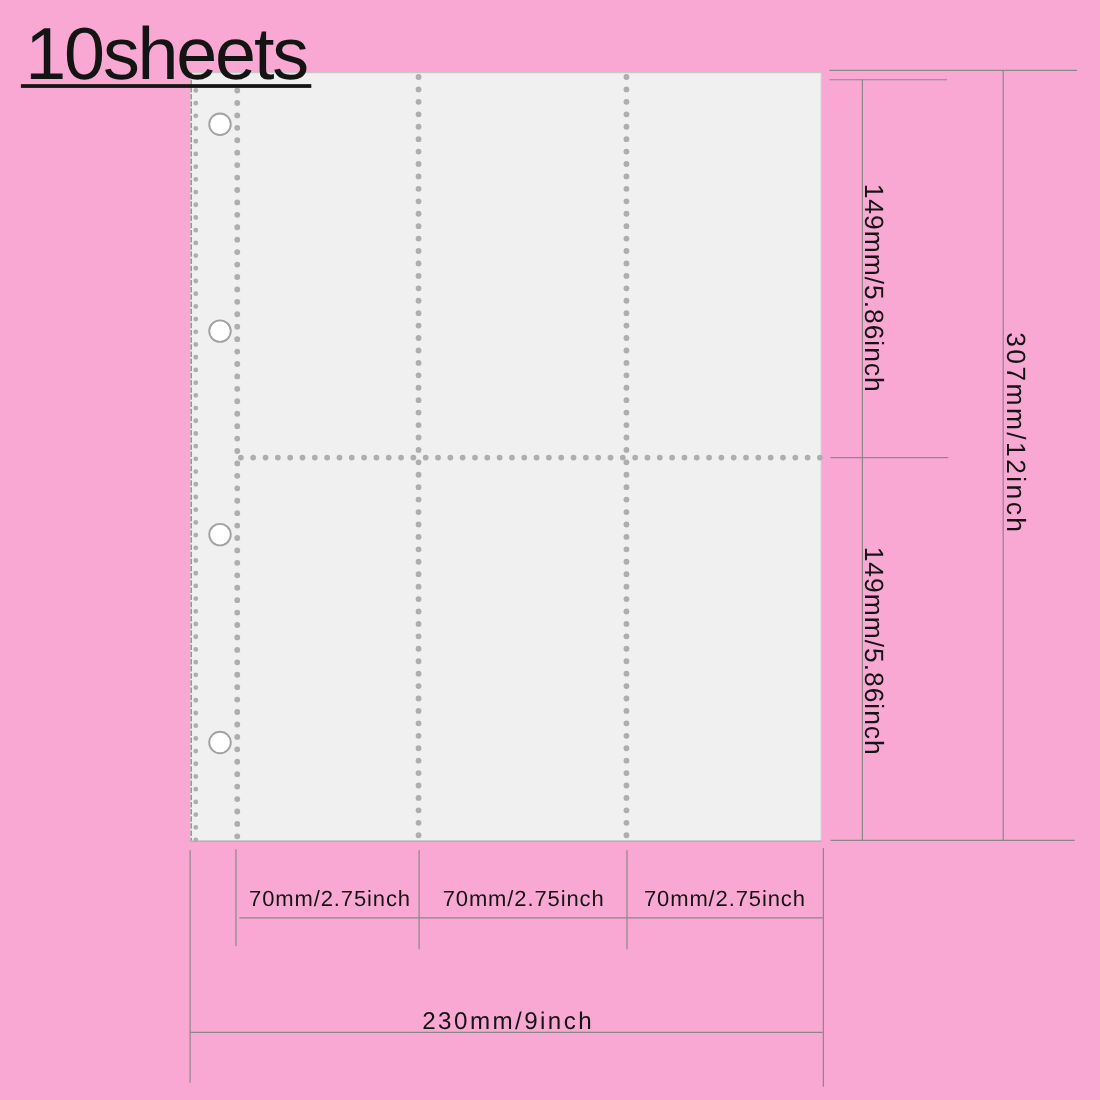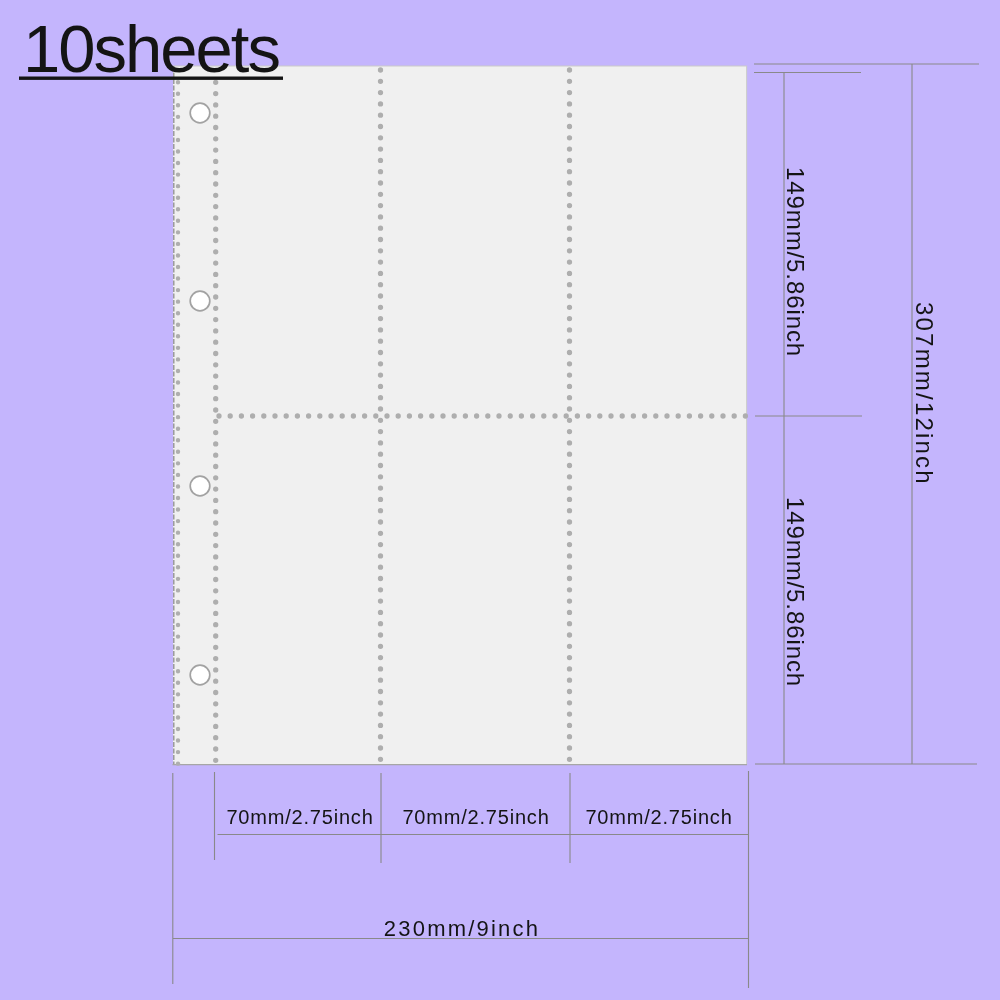--- a/index.html
+++ b/index.html
@@ -1,16 +1,16 @@
 <!DOCTYPE html>
 <html><head>
 <meta charset="utf-8">
 <style>
   html,body{margin:0;padding:0;background:#ffffff;}
-  .page{position:relative;width:1000px;height:1000px;background:#c4b5fd;overflow:hidden;
+  .page{position:relative;width:1000px;height:1000px;background:#f9a8d4;overflow:hidden;
         font-family:"Liberation Sans", sans-serif;}
   svg{position:absolute;left:0;top:0;}
   svg text{font-family:"Liberation Sans", sans-serif;fill:#141414;}
 </style>
 </head>
 <body>
 <div class="page">
 <svg width="1000" height="1000" viewBox="0 0 1000 1000">
 
   <rect x="173" y="66" width="574" height="699" fill="#f0f0f0"></rect>

